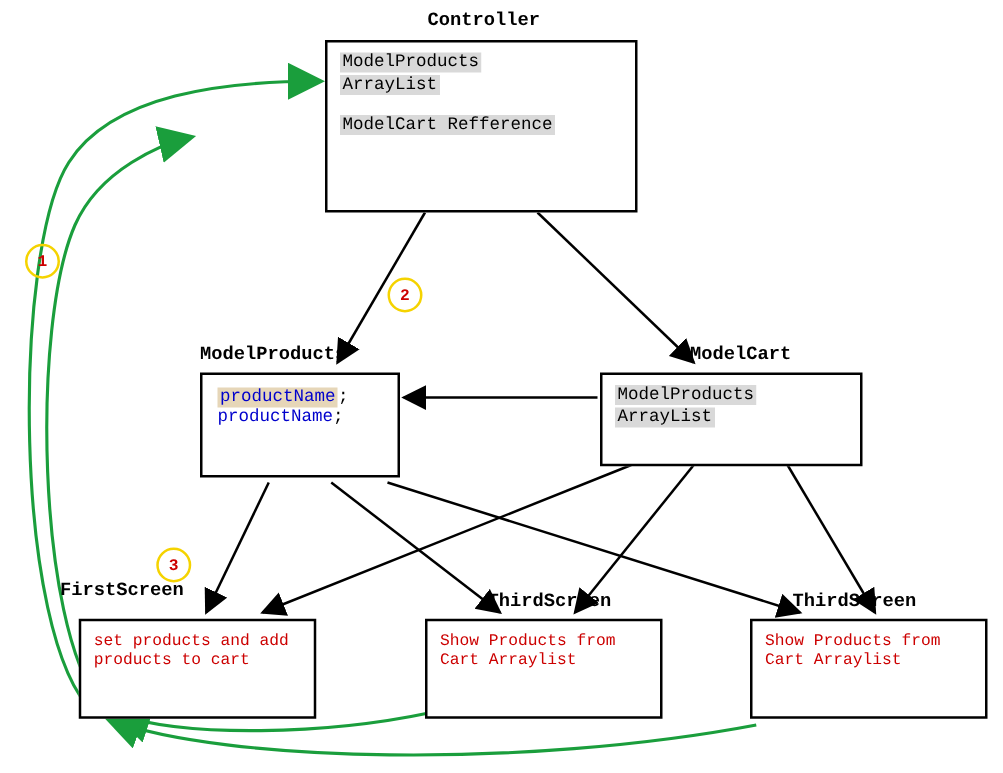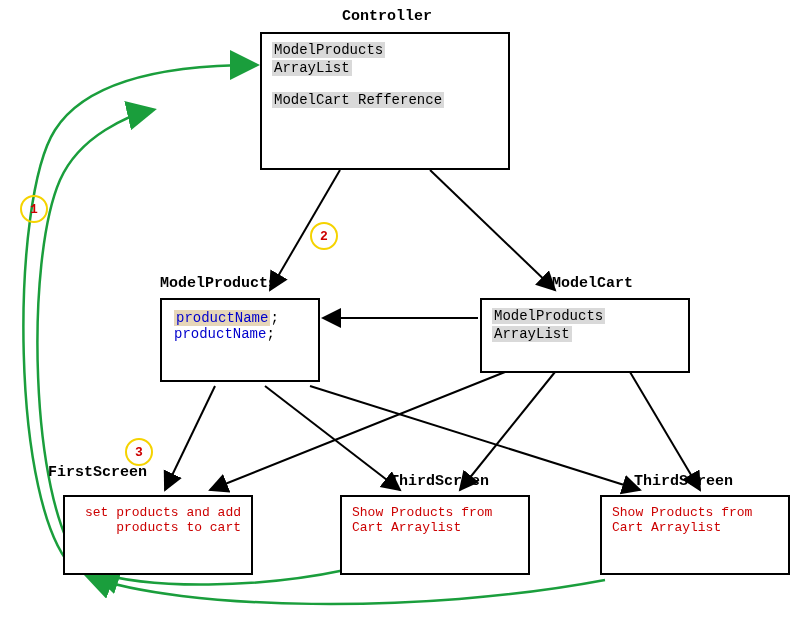--- a/index.html
+++ b/index.html
@@ -114,21 +114,21 @@
   <div><span class="blue-txt">productName</span><span>;</span></div>
 </div>
 
 <div class="title" style="left:552px; top:275px;">ModelCart</div>
 <div class="box" style="left:480px; top:298px; width:210px; height:75px;">
   <div><span class="grey-hl">ModelProducts</span></div>
   <div><span class="grey-hl">ArrayList</span></div>
 </div>
 
 <div class="title" style="left:48px; top:464px;">FirstScreen</div>
-<div class="box" style="left:63px; top:495px; width:190px; height:80px;text-align:right;">
+<div class="box" style="left:63px; top:495px; width:190px; height:80px;">
   <div class="red-txt">set products and add products to cart</div>
 </div>
 
 <div class="title" style="left:390px; top:473px;">ThirdScreen</div>
 <div class="box" style="left:340px; top:495px; width:190px; height:80px;">
   <div class="red-txt">Show Products from Cart Arraylist</div>
 </div>
 
 <div class="title" style="left:634px; top:473px;">ThirdScreen</div>
 <div class="box" style="left:600px; top:495px; width:190px; height:80px;">

